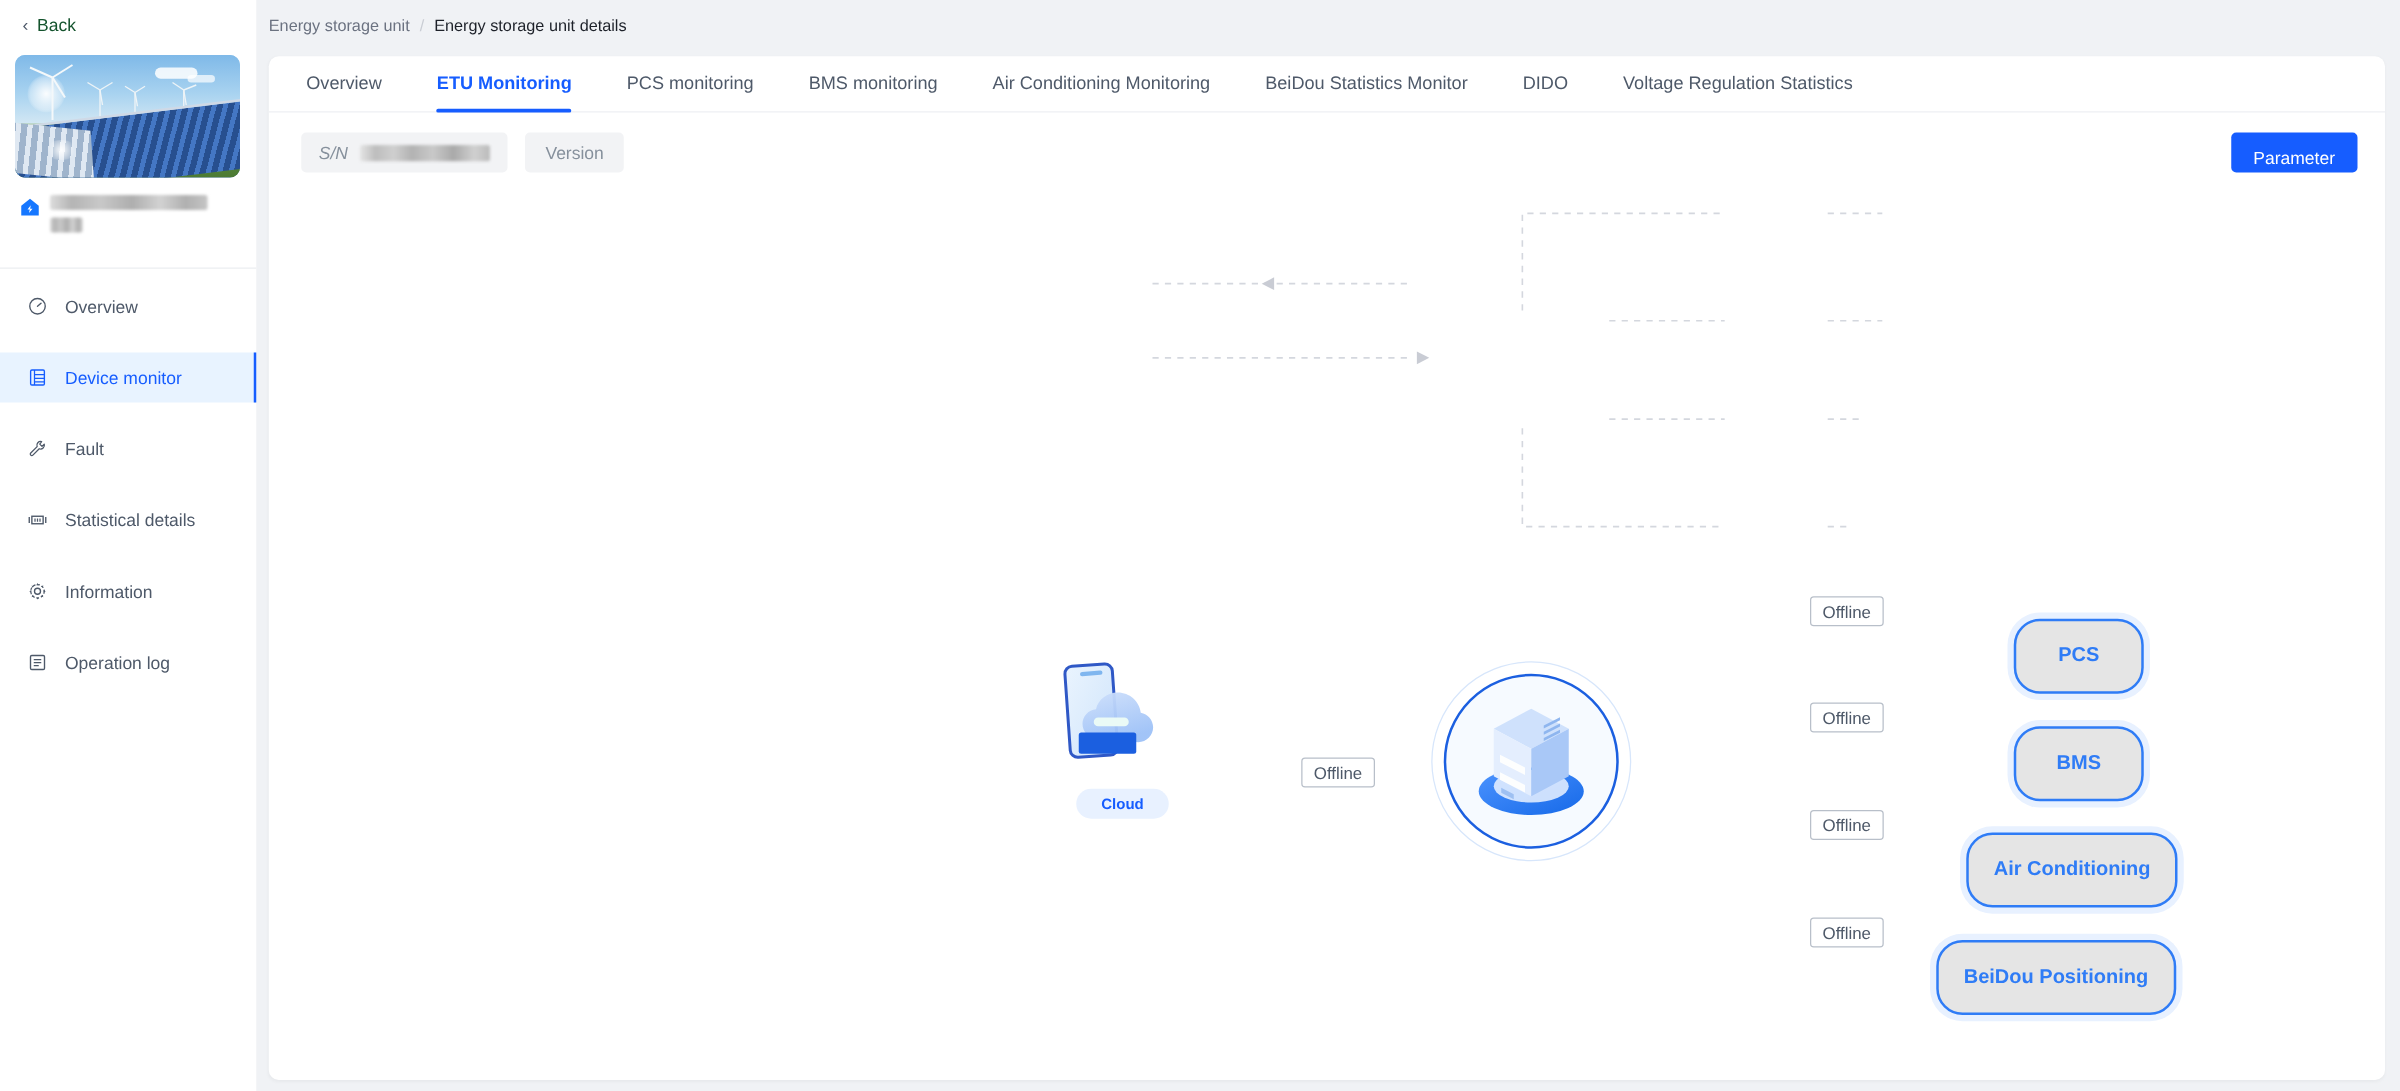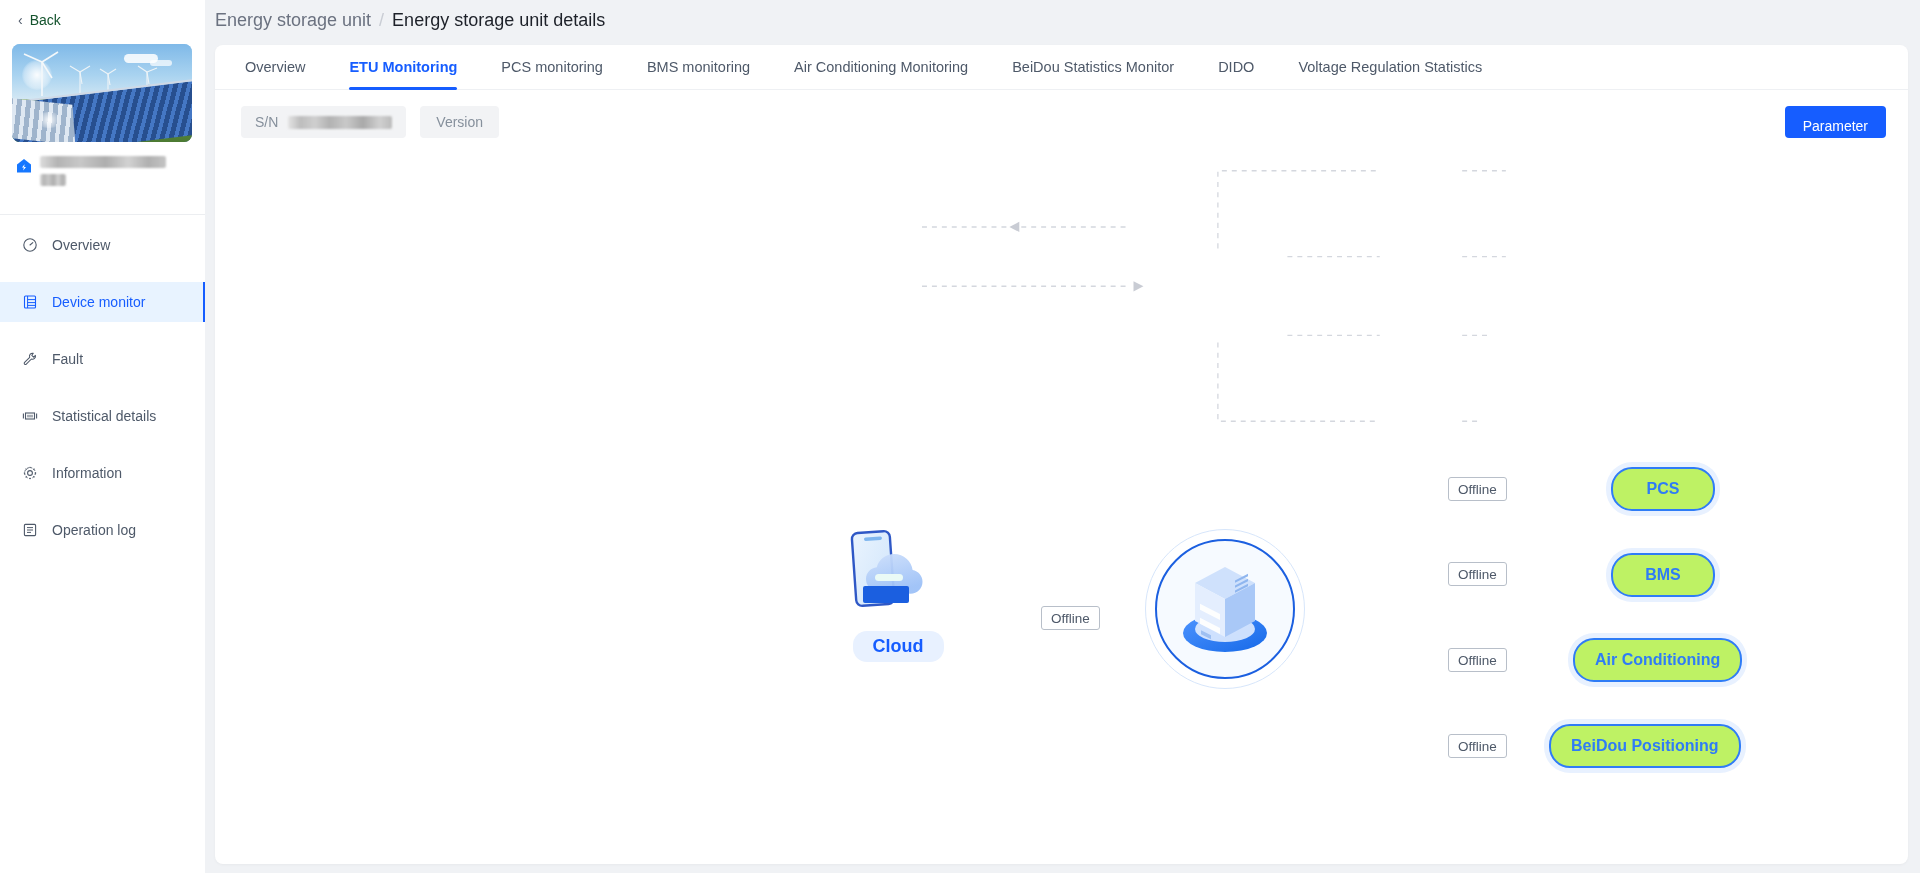--- a/index.html
+++ b/index.html
@@ -86,21 +86,21 @@
   }
   .nav-icon { width: 16px; height: 16px; flex: none; display:block; }
 
   
   .main {
     flex: 1; height: 873px; background: #f0f2f5;
     display: flex; flex-direction: column; overflow: hidden;
   }
   .breadcrumb {
     height: 40px; display: flex; align-items: center; gap: 8px;
-    padding: 0 0 0 10px; font-size: 18px;
+    padding: 0 0 0 10px; font-size: 13px;
   }
   .crumb { color: #6b7280; cursor: pointer; }
   .crumb-sep { color: #c9cdd4; }
   .crumb-current { color: #1d2129; }
 
   .content-card {
     margin: 5px 12px 9px 10px;
     background: #fff; border-radius: 8px;
     flex: 1; display: flex; flex-direction: column;
     box-shadow: 0 1px 3px rgba(0,0,0,.04);
@@ -123,21 +123,21 @@
   }
 
   .toolbar {
     display: flex; align-items: center;
     padding: 16px 22px 0 26px; gap: 14px;
     flex: none;
   }
   .sn-field {
     height: 32px; background: #f2f3f5; border-radius: 4px;
     display: flex; align-items: center; gap: 10px;
-    padding: 0 14px; min-width: 160px; cursor: text;
+    padding: 0 14px; min-width: 160px; cursor: text; font-style: italic;
   }
   .sn-label { font-size: 14px; color: #86909c; }
   .sn-value {
     width: 104px; height: 13px; border-radius: 2px;
     background: linear-gradient(90deg,#e4e4e4 0%,#bdbdbd 12%,#cfcfcf 26%,#b2b2b2 40%,#c9c9c9 56%,#a9a9a9 72%,#d0d0d0 88%,#bbbbbb 100%);
     filter: blur(1.1px);
   }
   .version-field {
     height: 32px; background: #f2f3f5; border-radius: 4px;
     display: flex; align-items: center; padding: 0 16px;
@@ -156,43 +156,43 @@
   .svg-layer { position:absolute; left:0; top:0; width:100%; height:100%; }
 
   .node { position: absolute; }
 
   
   .cloud-node { left: 618px; top: 390px; width: 130px; text-align: center; }
   .cloud-art { width: 112px; height: 95px; position: relative; margin: 0 auto; }
   .cloud-label {
     display: inline-block; margin-top: 8px;
     background: #e8f1ff; color: #165dff; font-weight: bold;
-    font-size: 18px; padding: 5px 20px; border-radius: 14px;
+    font-size: 12px; padding: 5px 20px; border-radius: 14px;
   }
 
   
   .center-node { left: 930px; top: 391px; width: 160px; height: 160px; }
   .ring-outer {
     position: absolute; inset: 0; border-radius: 50%;
     border: 1px solid #d7e6fb; background: #fff;
   }
   .ring-inner {
     position: absolute; inset: 10px; border-radius: 50%;
     border: 2px solid #1b5fe0; background: #f6faff;
     box-shadow: 0 0 0 4px #ffffff;
   }
   .server-art { position: absolute; left: 30px; top: 26px; width: 100px; height: 104px; }
 
   
   .pill {
     position: absolute; display: flex; align-items: center; justify-content: center;
-    height: 44px; border: 2px solid #2f7cf6; border-radius: 21px;
-    background: #bef264; box-shadow: 0 0 0 5px #e8f1ff;
+    height: 60px; border: 2px solid #2f7cf6; border-radius: 21px;
+    background: #e5e5e5; box-shadow: 0 0 0 5px #e8f1ff;
     color: #2f7cf6; font-weight: bold; font-size: 16px;
-    padding: 0 20px; white-space: nowrap; cursor: pointer;
+    padding: 0 20px; white-space: nowrap; cursor: pointer; margin-top: 28px;
   }
   .badge {
     position: absolute; height: 24px;
     display: flex; align-items: center; justify-content: center;
     border: 1px solid #b8bfc9; border-radius: 3px; background: #fff;
     color: #4e5969; font-size: 13.5px; padding: 0 9px; white-space: nowrap;
   }
 </style>
 </head>
 <body>

